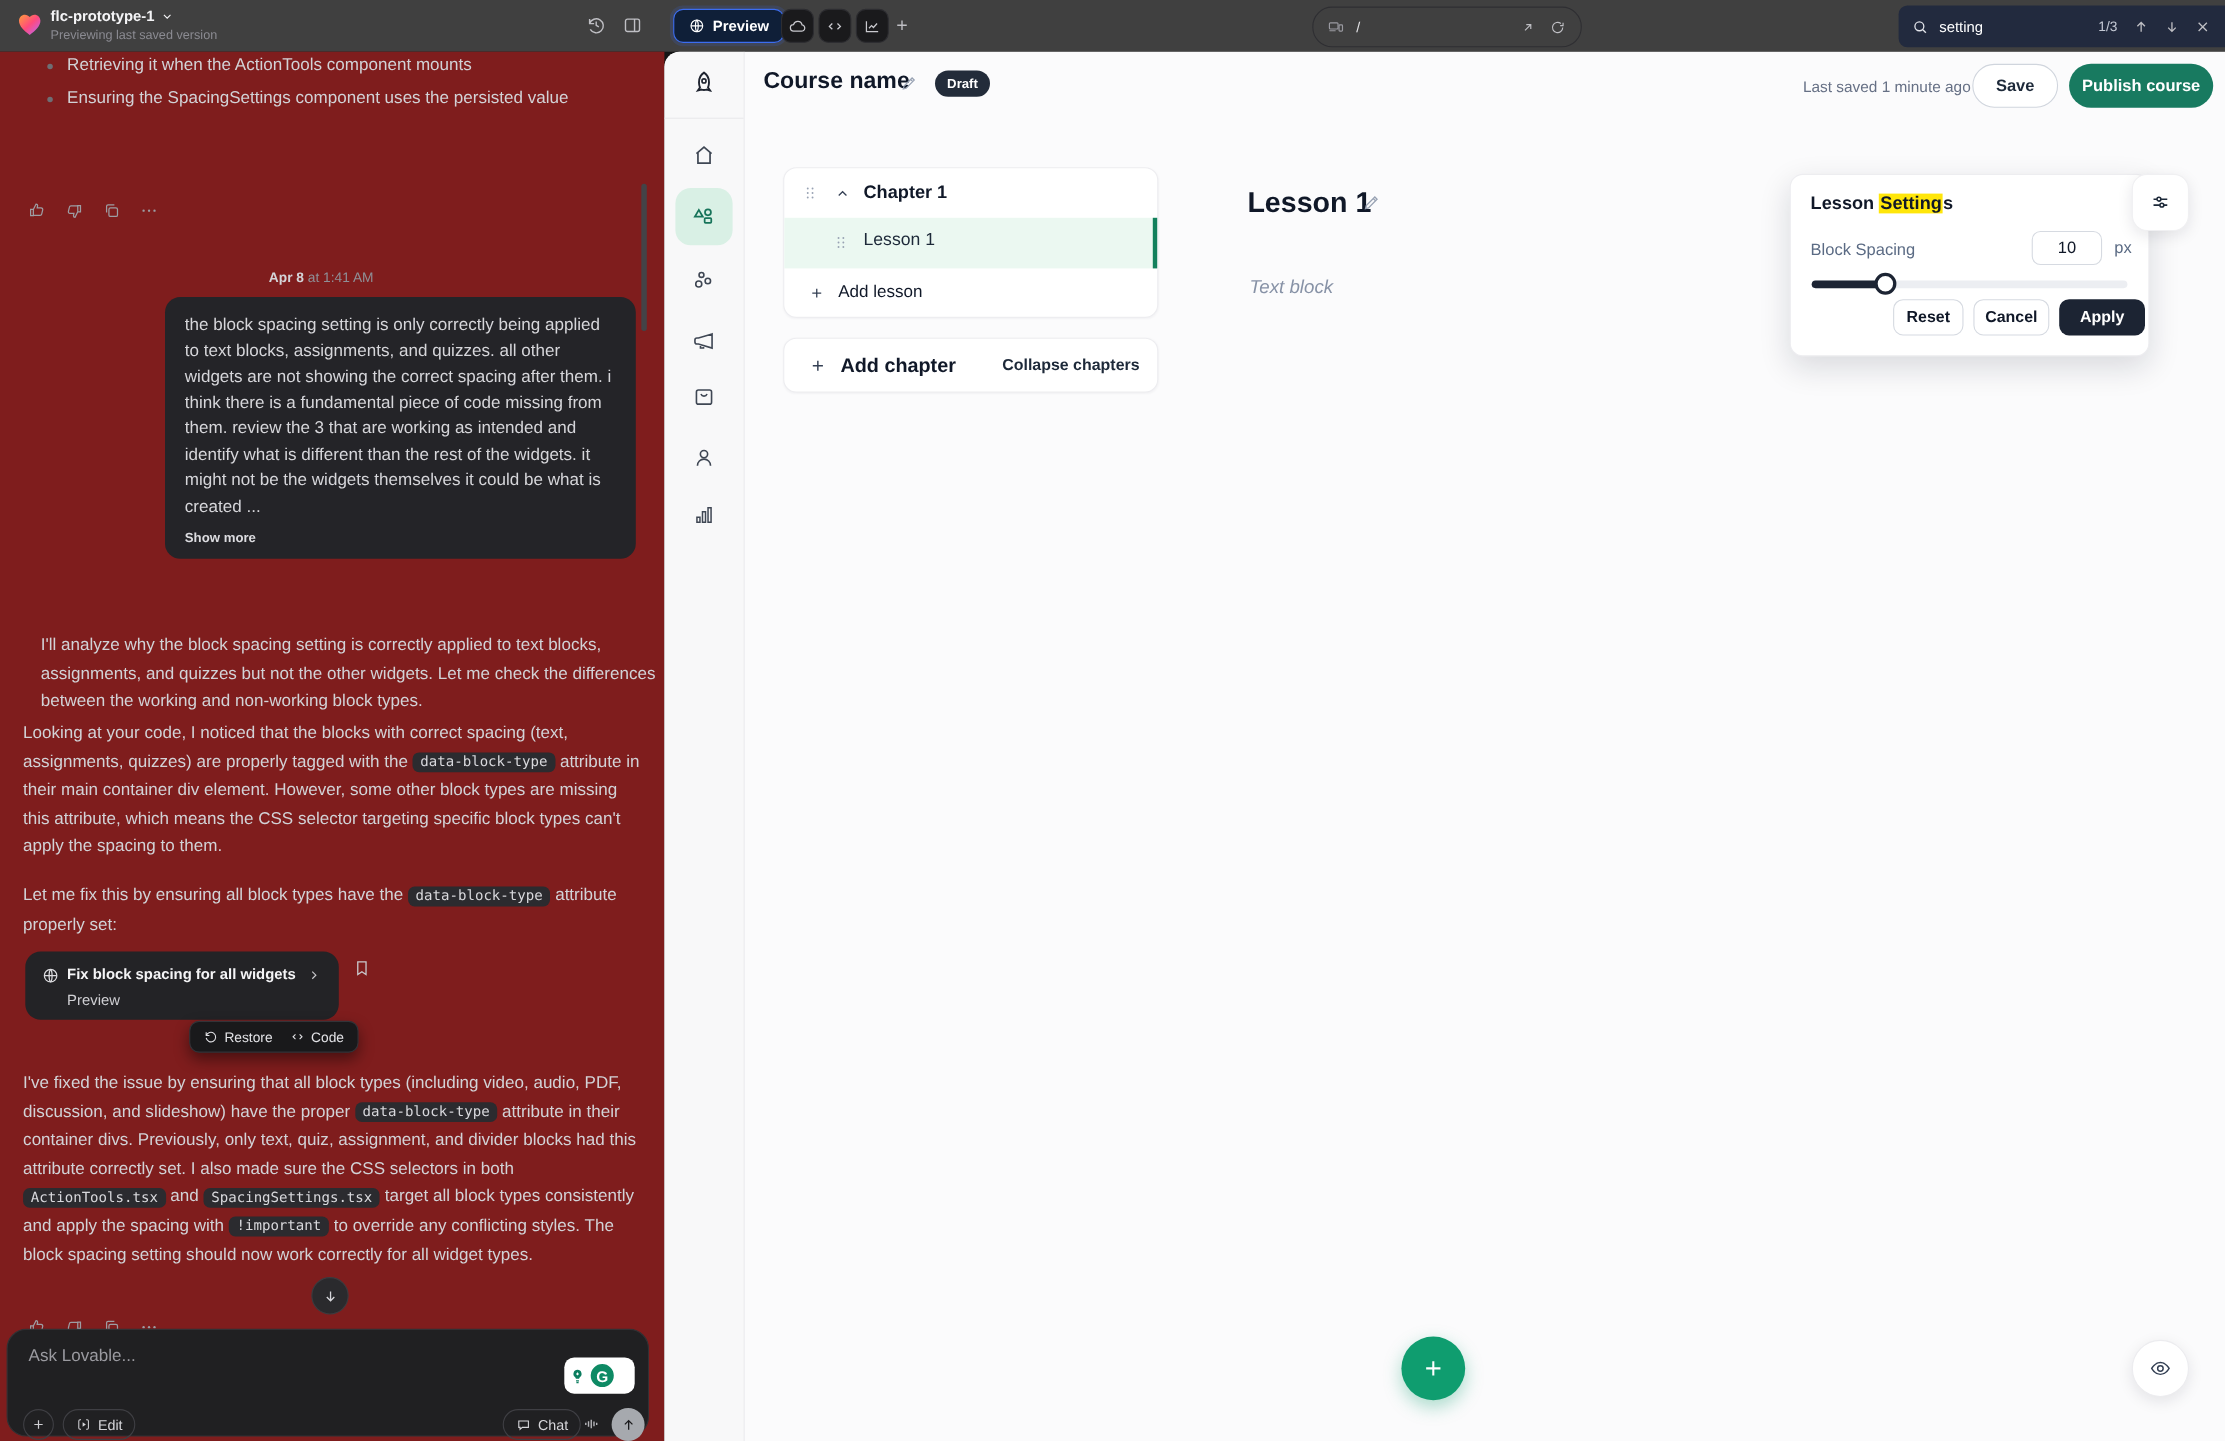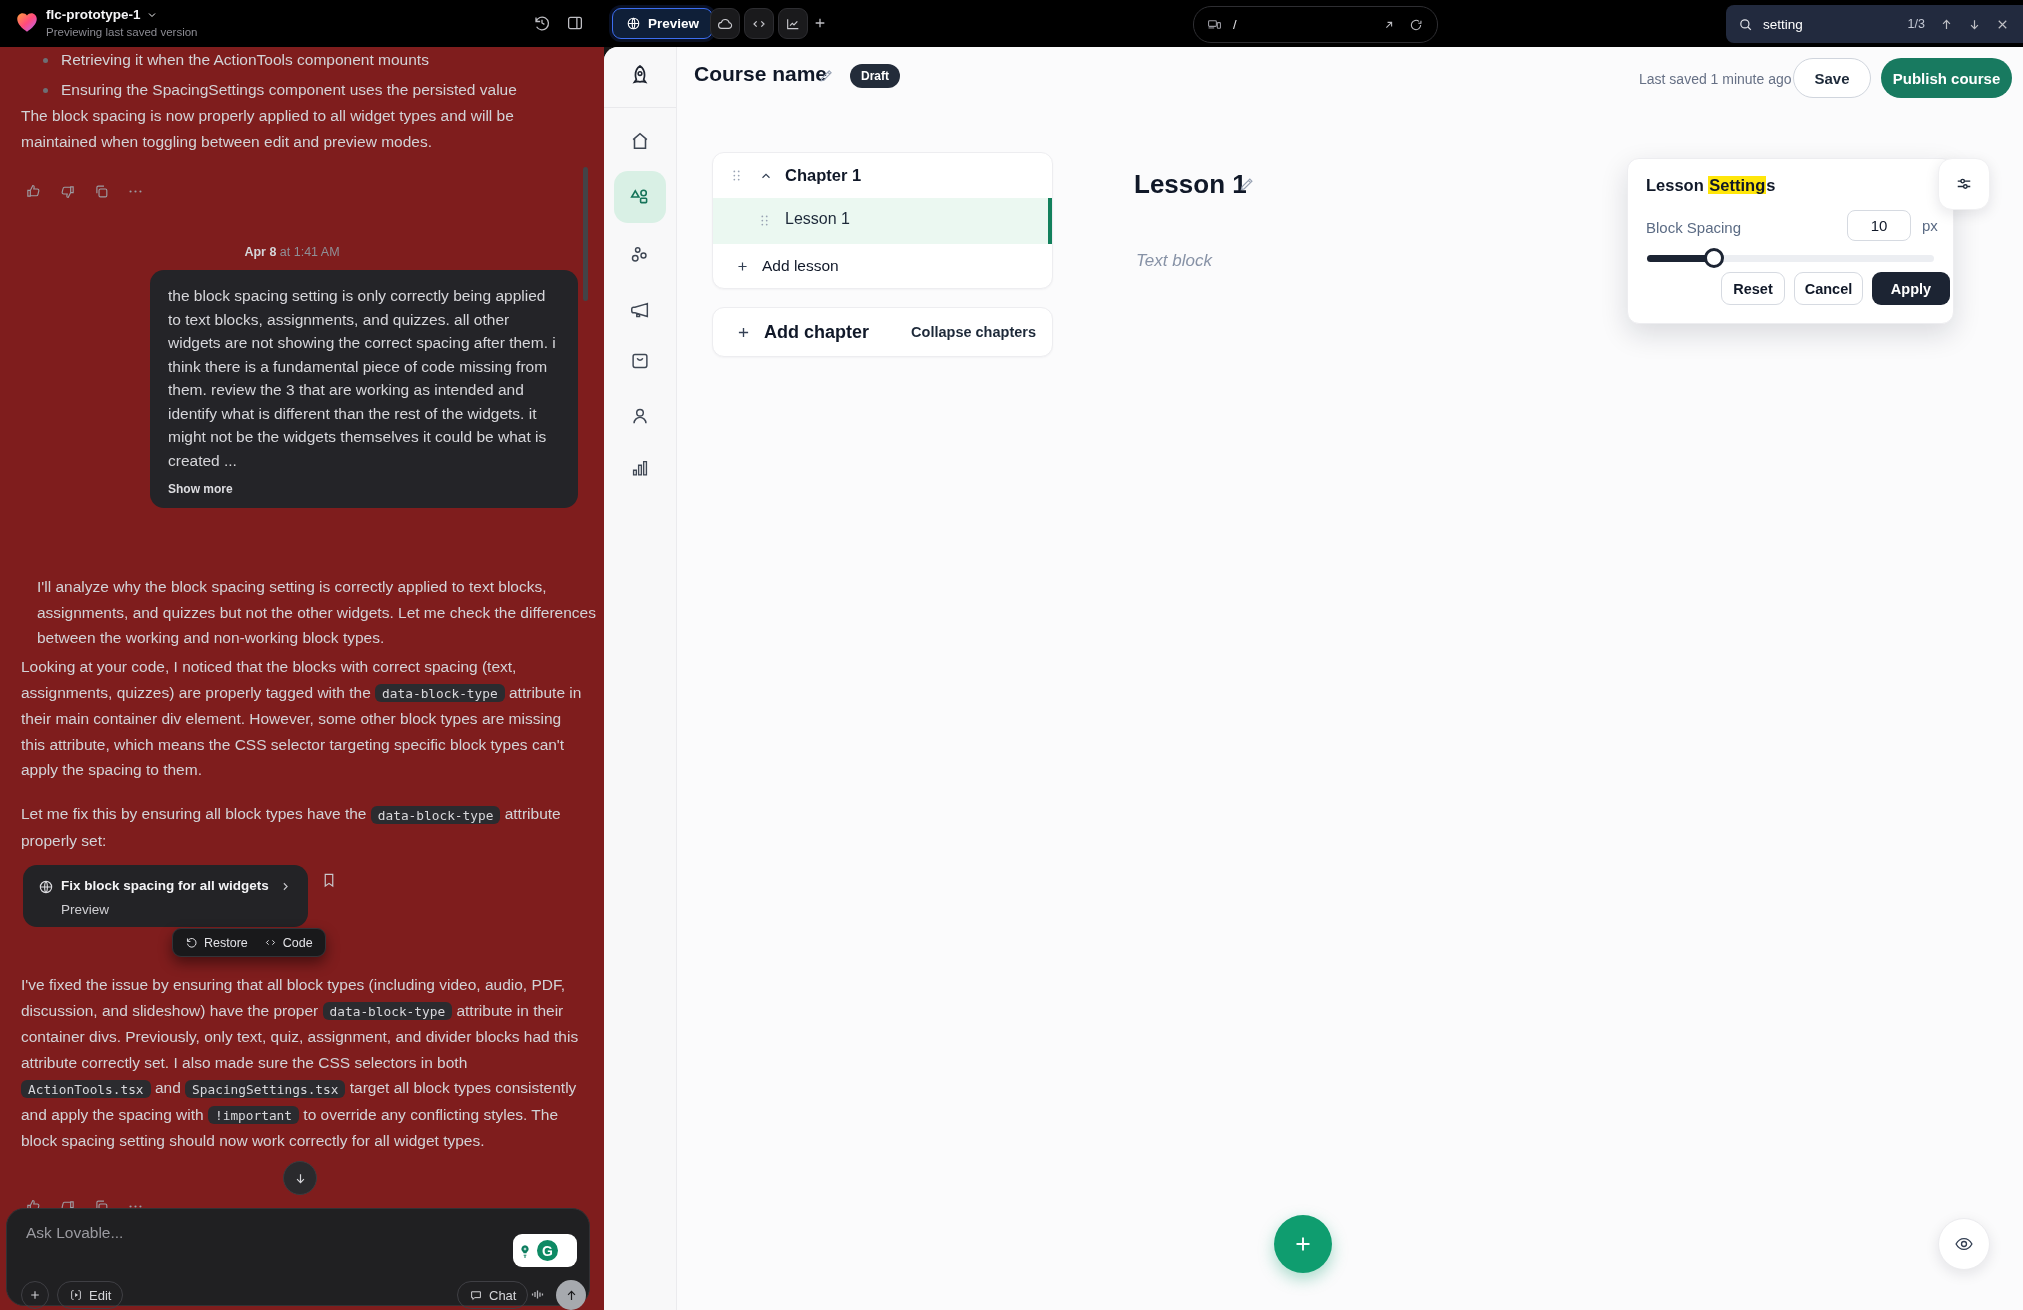--- a/index.html
+++ b/index.html
@@ -1,21 +1,21 @@
 <!DOCTYPE html>
 <html><head>
 <meta charset="utf-8">
 <style>
   html,body{margin:0;padding:0;background:#0e0e0e;font-family:"Liberation Sans",sans-serif;}
   #root{position:relative;width:2023px;height:1310px;background:#151515;overflow:hidden;}
   .abs{position:absolute;}
   button{font-family:"Liberation Sans",sans-serif;cursor:pointer;}
   .sv{display:block;}
   
-  .topbar{position:absolute;left:0;top:0;width:2023px;height:47px;background:#000000;}
+  .topbar{position:absolute;left:0;top:0;width:2023px;height:47px;background:#404040;}
   .brand-name{font-size:13.5px;font-weight:bold;color:#f4f4f6;display:flex;align-items:center;gap:5px;}
   .brand-sub{font-size:11.5px;color:#8b8b92;margin-top:2px;}
   .tb-icobtn{background:none;border:0;color:#bfbfc4;display:flex;align-items:center;justify-content:center;padding:0;}
   .tb-sqbtn{background:#1a1a1c;border:1px solid #2d2d31;border-radius:9px;color:#c9c9ce;display:flex;align-items:center;justify-content:center;}
   .preview-btn{display:flex;align-items:center;gap:7px;background:#0f1f38;border:1.5px solid #3c6df0;border-radius:9px;color:#fff;font-size:13.5px;font-weight:bold;padding:0 13px;height:31px;box-shadow:0 0 0 3px rgba(60,109,240,.15);}
   .urlbar{display:flex;align-items:center;border:1px solid #2e2e32;border-radius:18px;height:35px;color:#9a9aa1;}
   .urlpath{font-size:13px;color:#e4e4e7;}
   .findbar{display:flex;align-items:center;background:#222a3e;border-radius:8px 0 0 8px;height:38px;color:#e2e4ea;}
   .findinput{background:transparent;border:0;outline:none;color:#fff;font-size:13.5px;width:128px;font-family:"Liberation Sans",sans-serif;}
   .findcount{font-size:12.5px;color:#c3c8d4;}
@@ -341,21 +341,20 @@
       <div class="bullet-row">
           <span class="bullet-dot"></span>
           <span>Retrieving it when the ActionTools component mounts</span>
         </div>
       <div class="bullet-row" style="margin-top:5px">
           <span class="bullet-dot"></span>
           <span>Ensuring the SpacingSettings component uses the persisted value</span>
         </div>
     </div>
 
-    <p class="msg" style="top:56px;margin:0">The block spacing is now properly applied to all widget types and will be maintained when toggling between edit and preview modes.</p>
 
     <div class="abs actrow" style="left:25px;top:136px">
       <button><svg width="17" height="17" viewBox="0 0 24 24">
             <use href="#i-thumb"></use>
           </svg></button>
       <button><svg width="17" height="17" viewBox="0 0 24 24">
             <use href="#i-thumb" transform="rotate(180 12 12)"></use>
           </svg></button>
       <button><svg width="17" height="17" viewBox="0 0 24 24">
             <use href="#i-copy"></use>

